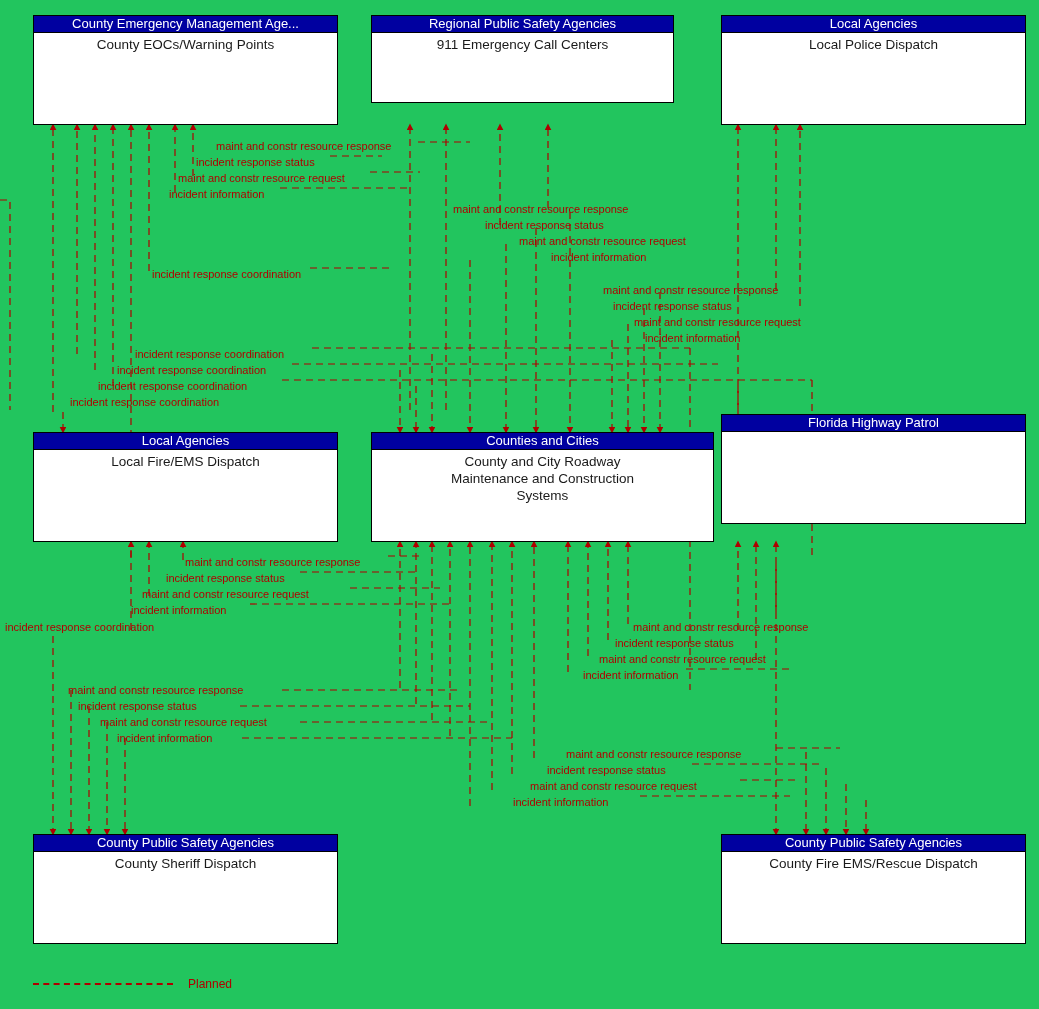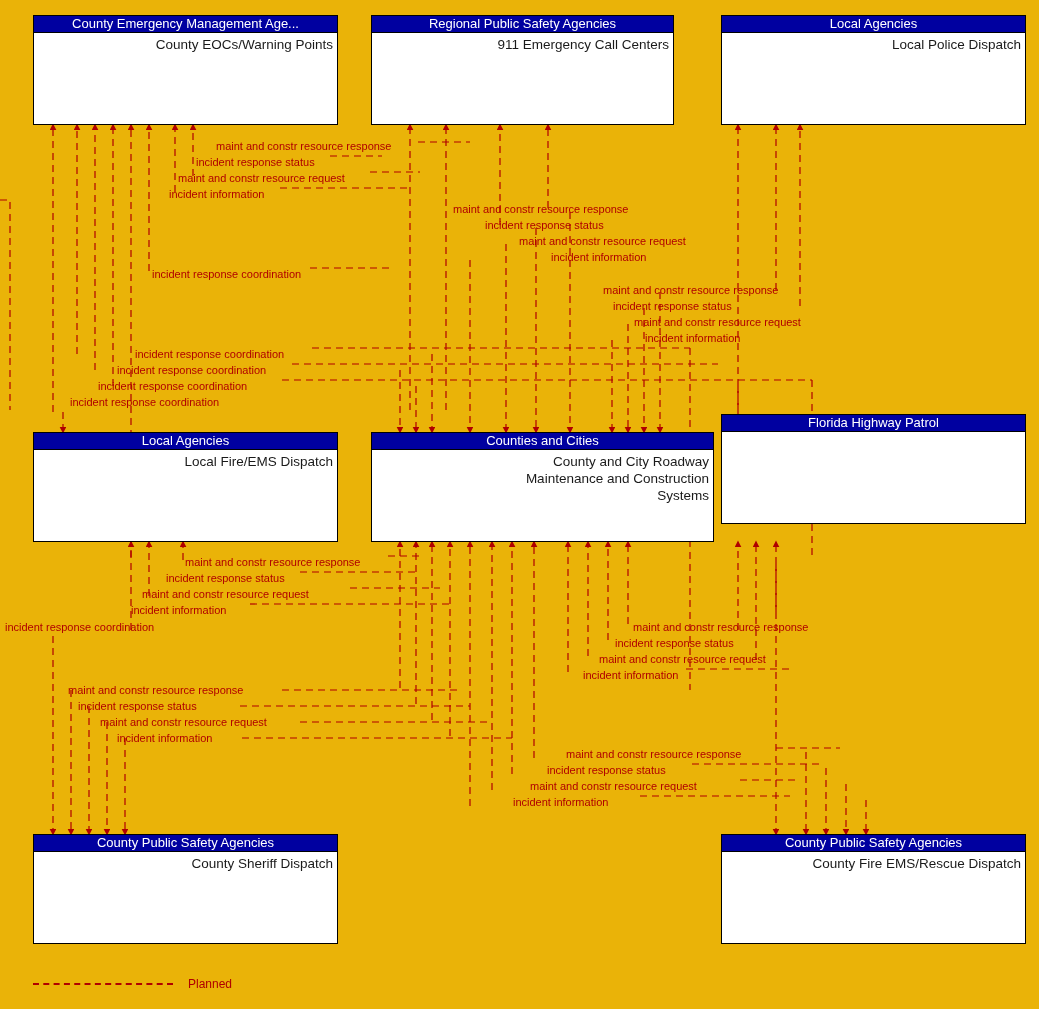--- a/index.html
+++ b/index.html
@@ -7,21 +7,21 @@
     padding: 0;
     background: #ffffff;
   }
   body {
     font-family: "Liberation Sans", sans-serif;
   }
   #canvas {
     position: relative;
     width: 1039px;
     height: 1009px;
-    background: #eab308;
+    background: #22c55e;
     overflow: hidden;
   }
   
   .node {
     position: absolute;
     box-sizing: border-box;
     border: 1px solid #000000;
     background: #ffffff;
     z-index: 5;
   }
@@ -34,21 +34,21 @@
     height: 17px;
     text-align: center;
     white-space: nowrap;
     overflow: hidden;
     border-bottom: 1px solid #000000;
   }
   .node-body {
     color: #1a1a1a;
     font-size: 13.5px;
     line-height: 17px;
-    text-align: right;
+    text-align: center;
     padding: 3px 4px 0 4px;
     white-space: pre-line;
   }
   
   .flow-label {
     position: absolute;
     color: #b00000;
     font-size: 11px;
     line-height: 12px;
     white-space: nowrap;
@@ -191,21 +191,21 @@
       <path d="M740,780 L800,780"></path>
       <path d="M640,796 L790,796"></path>
     </g>
   </svg>
 
   <div class="node" style="left:33px;top:15px;width:305px;height:110px;">
     <div class="node-header">County Emergency Management Age...</div>
     <div class="node-body">County EOCs/Warning Points</div>
   </div>
 
-  <div class="node" style="left:371px;top:15px;width:303px;height:110px;">
+  <div class="node" style="left:371px;top:15px;width:303px;height:88px;">
     <div class="node-header">Regional Public Safety Agencies</div>
     <div class="node-body">911 Emergency Call Centers</div>
   </div>
 
   <div class="node" style="left:721px;top:15px;width:305px;height:110px;">
     <div class="node-header">Local Agencies</div>
     <div class="node-body">Local Police Dispatch</div>
   </div>
 
   <div class="node" style="left:33px;top:432px;width:305px;height:110px;">

